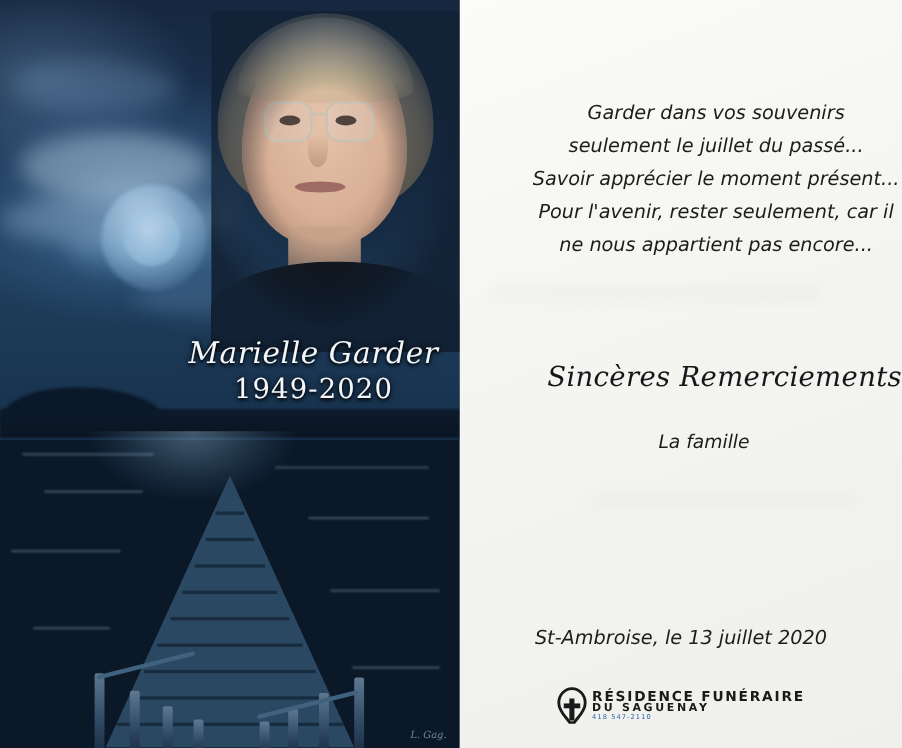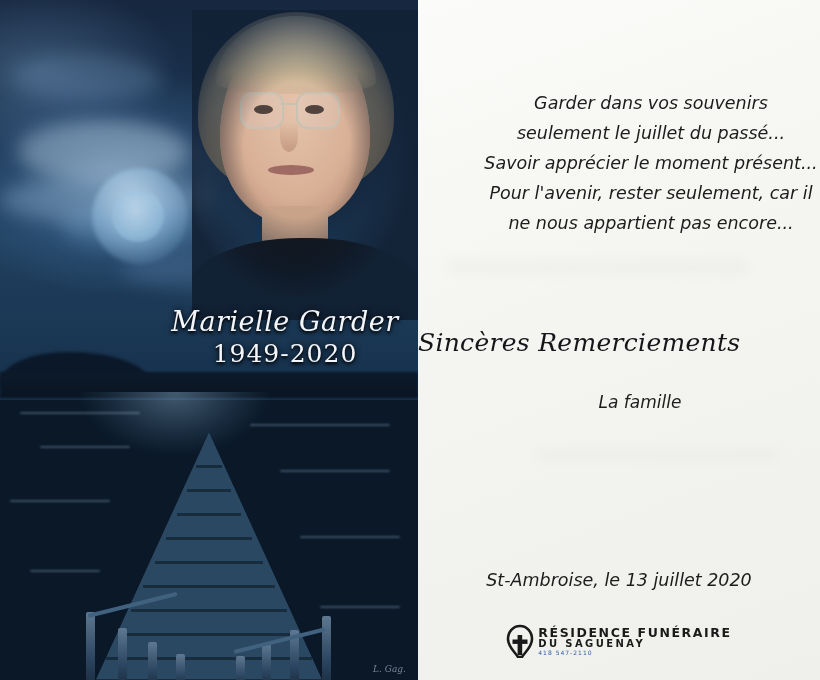--- a/index.html
+++ b/index.html
@@ -294,21 +294,21 @@
     line-height: 30px;
     color: #1c1c1c;
     padding-left: 32px;
   }
   .verse .line { white-space: nowrap; }
   .thanks {
     position: absolute;
     left: 0;
     top: 328px;
     width: 402px;
-    text-align: left;
+    text-align: right;
     font-family: "DejaVu Serif", serif;
     font-style: italic;
     font-size: 25px;
     color: #15161a;
     letter-spacing: 0.3px;
   }
   .family {
     position: absolute;
     left: 0;
     top: 392px;

